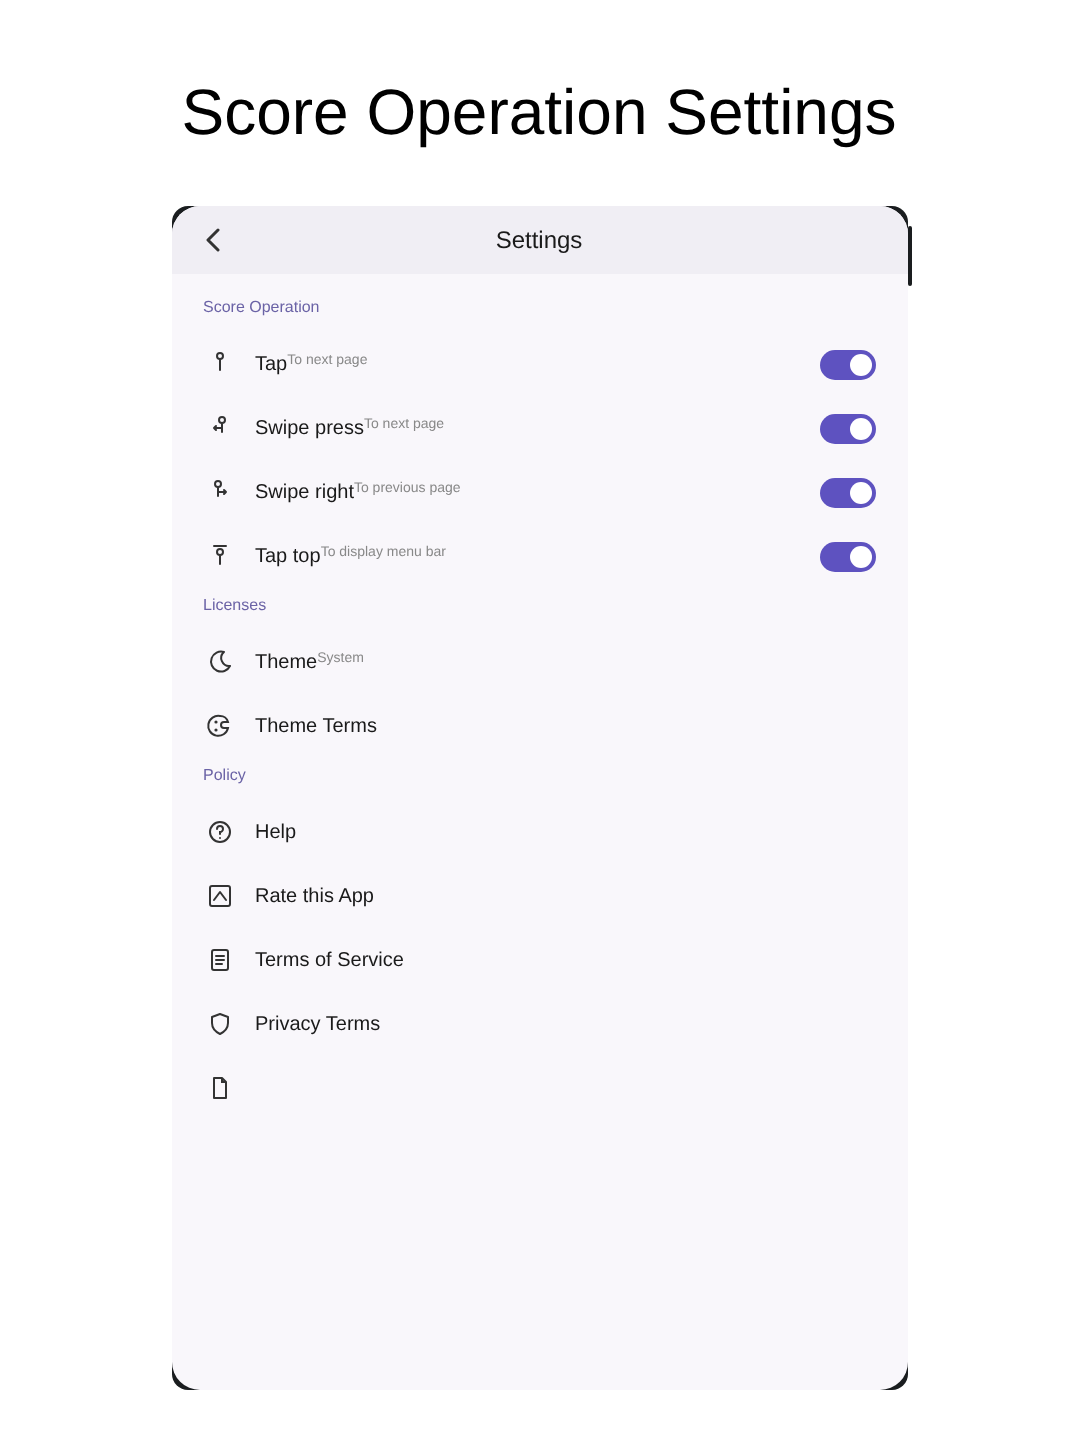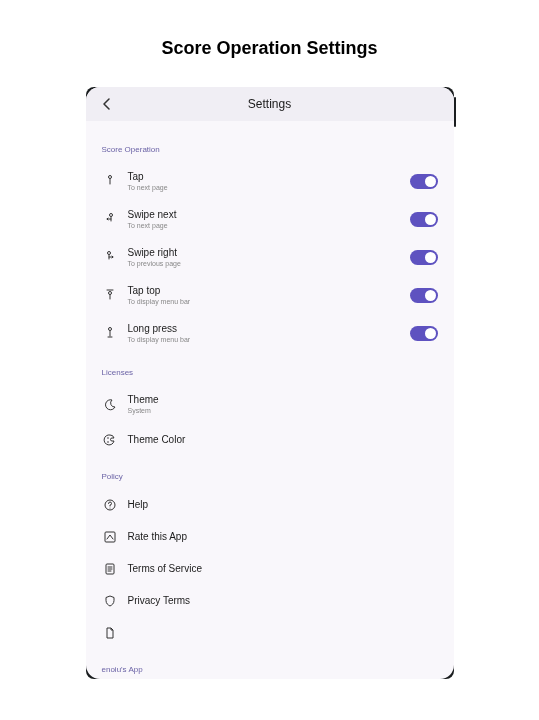--- a/index.html
+++ b/index.html
@@ -7,22 +7,22 @@
       font-family: -apple-system, BlinkMacSystemFont, 'Segoe UI', sans-serif;
       background: #fff;
       width: 539px;
       height: 720px;
       display: flex;
       flex-direction: column;
       align-items: center;
       padding-top: 38px;
     }
     .page-title {
-      font-size: 18px;
-      font-weight: 700;
+      font-size: 32px;
+      font-weight: 400;
       color: #000;
       margin-bottom: 28px;
     }
     .device-frame {
       width: 368px;
       height: 592px;
       background: #1a1d1f;
       border-radius: 8px;
       position: relative;
     }
@@ -70,42 +70,41 @@
       color: #1a1a1a;
     }
     .content {
       flex: 1;
       overflow-y: auto;
       padding: 8px 16px 4px 16px;
     }
     .section-label {
       font-size: 8px;
       color: #6b63a6;
-      margin-top: 16px;
+      margin-top: 4px;
       margin-bottom: 8px;
     }
     .setting-row {
       display: flex;
       align-items: center;
       padding: 8px 0;
       gap: 10px;
     }
     .row-icon {
       width: 16px;
       height: 16px;
       display: flex;
       align-items: center;
       justify-content: center;
       color: #333;
       flex-shrink: 0;
     }
     .row-text {
       flex: 1;
       display: flex;
-      flex-direction: column;
     }
     .row-title {
       font-size: 10px;
       color: #1a1a1a;
       line-height: 1.3;
     }
     .row-subtitle {
       font-size: 7px;
       color: #888;
       line-height: 1.3;
@@ -166,21 +165,21 @@
       </div>
 
       <div class="setting-row">
         <div class="row-icon">
           <svg width="14" height="14" viewBox="0 0 14 14">
               <circle cx="8" cy="3" r="1.5" fill="none" stroke="#333" stroke-width="1"></circle>
               <path d="M8 5 v4 M8 7 l-4 0 M5 6 l-1 1 l1 1" stroke="#333" stroke-width="1" fill="none" stroke-linecap="round" stroke-linejoin="round"></path>
             </svg>
         </div>
         <div class="row-text">
-          <div class="row-title">Swipe next</div>
+          <div class="row-title">Swipe press</div>
           <div class="row-subtitle">To next page</div>
         </div>
         <div class="toggle"></div>
       </div>
 
       <div class="setting-row">
         <div class="row-icon">
           <svg width="14" height="14" viewBox="0 0 14 14">
               <circle cx="6" cy="3" r="1.5" fill="none" stroke="#333" stroke-width="1"></circle>
               <path d="M6 5 v4 M6 7 l4 0 M9 6 l1 1 l-1 1" stroke="#333" stroke-width="1" fill="none" stroke-linecap="round" stroke-linejoin="round"></path>
@@ -200,33 +199,20 @@
               <path d="M7 7 v4 M4 2 h6" stroke="#333" stroke-width="1" stroke-linecap="round"></path>
             </svg>
         </div>
         <div class="row-text">
           <div class="row-title">Tap top</div>
           <div class="row-subtitle">To display menu bar</div>
         </div>
         <div class="toggle"></div>
       </div>
 
-      <div class="setting-row">
-        <div class="row-icon">
-          <svg width="14" height="14" viewBox="0 0 14 14">
-              <circle cx="7" cy="3" r="1.5" fill="none" stroke="#333" stroke-width="1"></circle>
-              <path d="M7 5 v5 M5 11 h4" stroke="#333" stroke-width="1" stroke-linecap="round"></path>
-            </svg>
-        </div>
-        <div class="row-text">
-          <div class="row-title">Long press</div>
-          <div class="row-subtitle">To display menu bar</div>
-        </div>
-        <div class="toggle"></div>
-      </div>
 
       <div class="section-label">Licenses</div>
 
       <div class="setting-row">
         <div class="row-icon">
           <svg width="14" height="14" viewBox="0 0 14 14">
               <path d="M9 2 A 5 5 0 1 0 12 9 A 4 4 0 0 1 9 2 Z" fill="none" stroke="#333" stroke-width="1" stroke-linejoin="round"></path>
             </svg>
         </div>
         <div class="row-text">
@@ -237,21 +223,21 @@
 
       <div class="setting-row">
         <div class="row-icon">
           <svg width="14" height="14" viewBox="0 0 14 14">
               <path d="M7 2 A 5 5 0 1 0 11 8 L9 8 A 1.5 1.5 0 0 1 9 5 L11 5 A 4 4 0 0 0 7 2 Z" fill="none" stroke="#333" stroke-width="1"></path>
               <circle cx="5" cy="5" r="0.8" fill="#333"></circle>
               <circle cx="5" cy="9" r="0.8" fill="#333"></circle>
             </svg>
         </div>
         <div class="row-text">
-          <div class="row-title">Theme Color</div>
+          <div class="row-title">Theme Terms</div>
         </div>
       </div>
 
       <div class="section-label">Policy</div>
 
       <div class="setting-row">
         <div class="row-icon">
           <svg width="14" height="14" viewBox="0 0 14 14">
               <circle cx="7" cy="7" r="5" fill="none" stroke="#333" stroke-width="1"></circle>
               <path d="M5.5 5.5 A 1.5 1.5 0 1 1 7 7 v1" fill="none" stroke="#333" stroke-width="1" stroke-linecap="round"></path>
@@ -300,21 +286,20 @@
 
       <div class="setting-row">
         <div class="row-icon">
           <svg width="14" height="14" viewBox="0 0 14 14">
               <path d="M4 2 h4 l2 2 v8 h-6 Z" fill="none" stroke="#333" stroke-width="1" stroke-linejoin="round"></path>
               <path d="M8 2 v2 h2" fill="none" stroke="#333" stroke-width="1"></path>
             </svg>
         </div>
       </div>
 
-      <div class="section-label">enoiu's App</div>
 
       <div class="setting-row">
         
         
       </div>
 
     </div>
   </div>
 </div>
 

